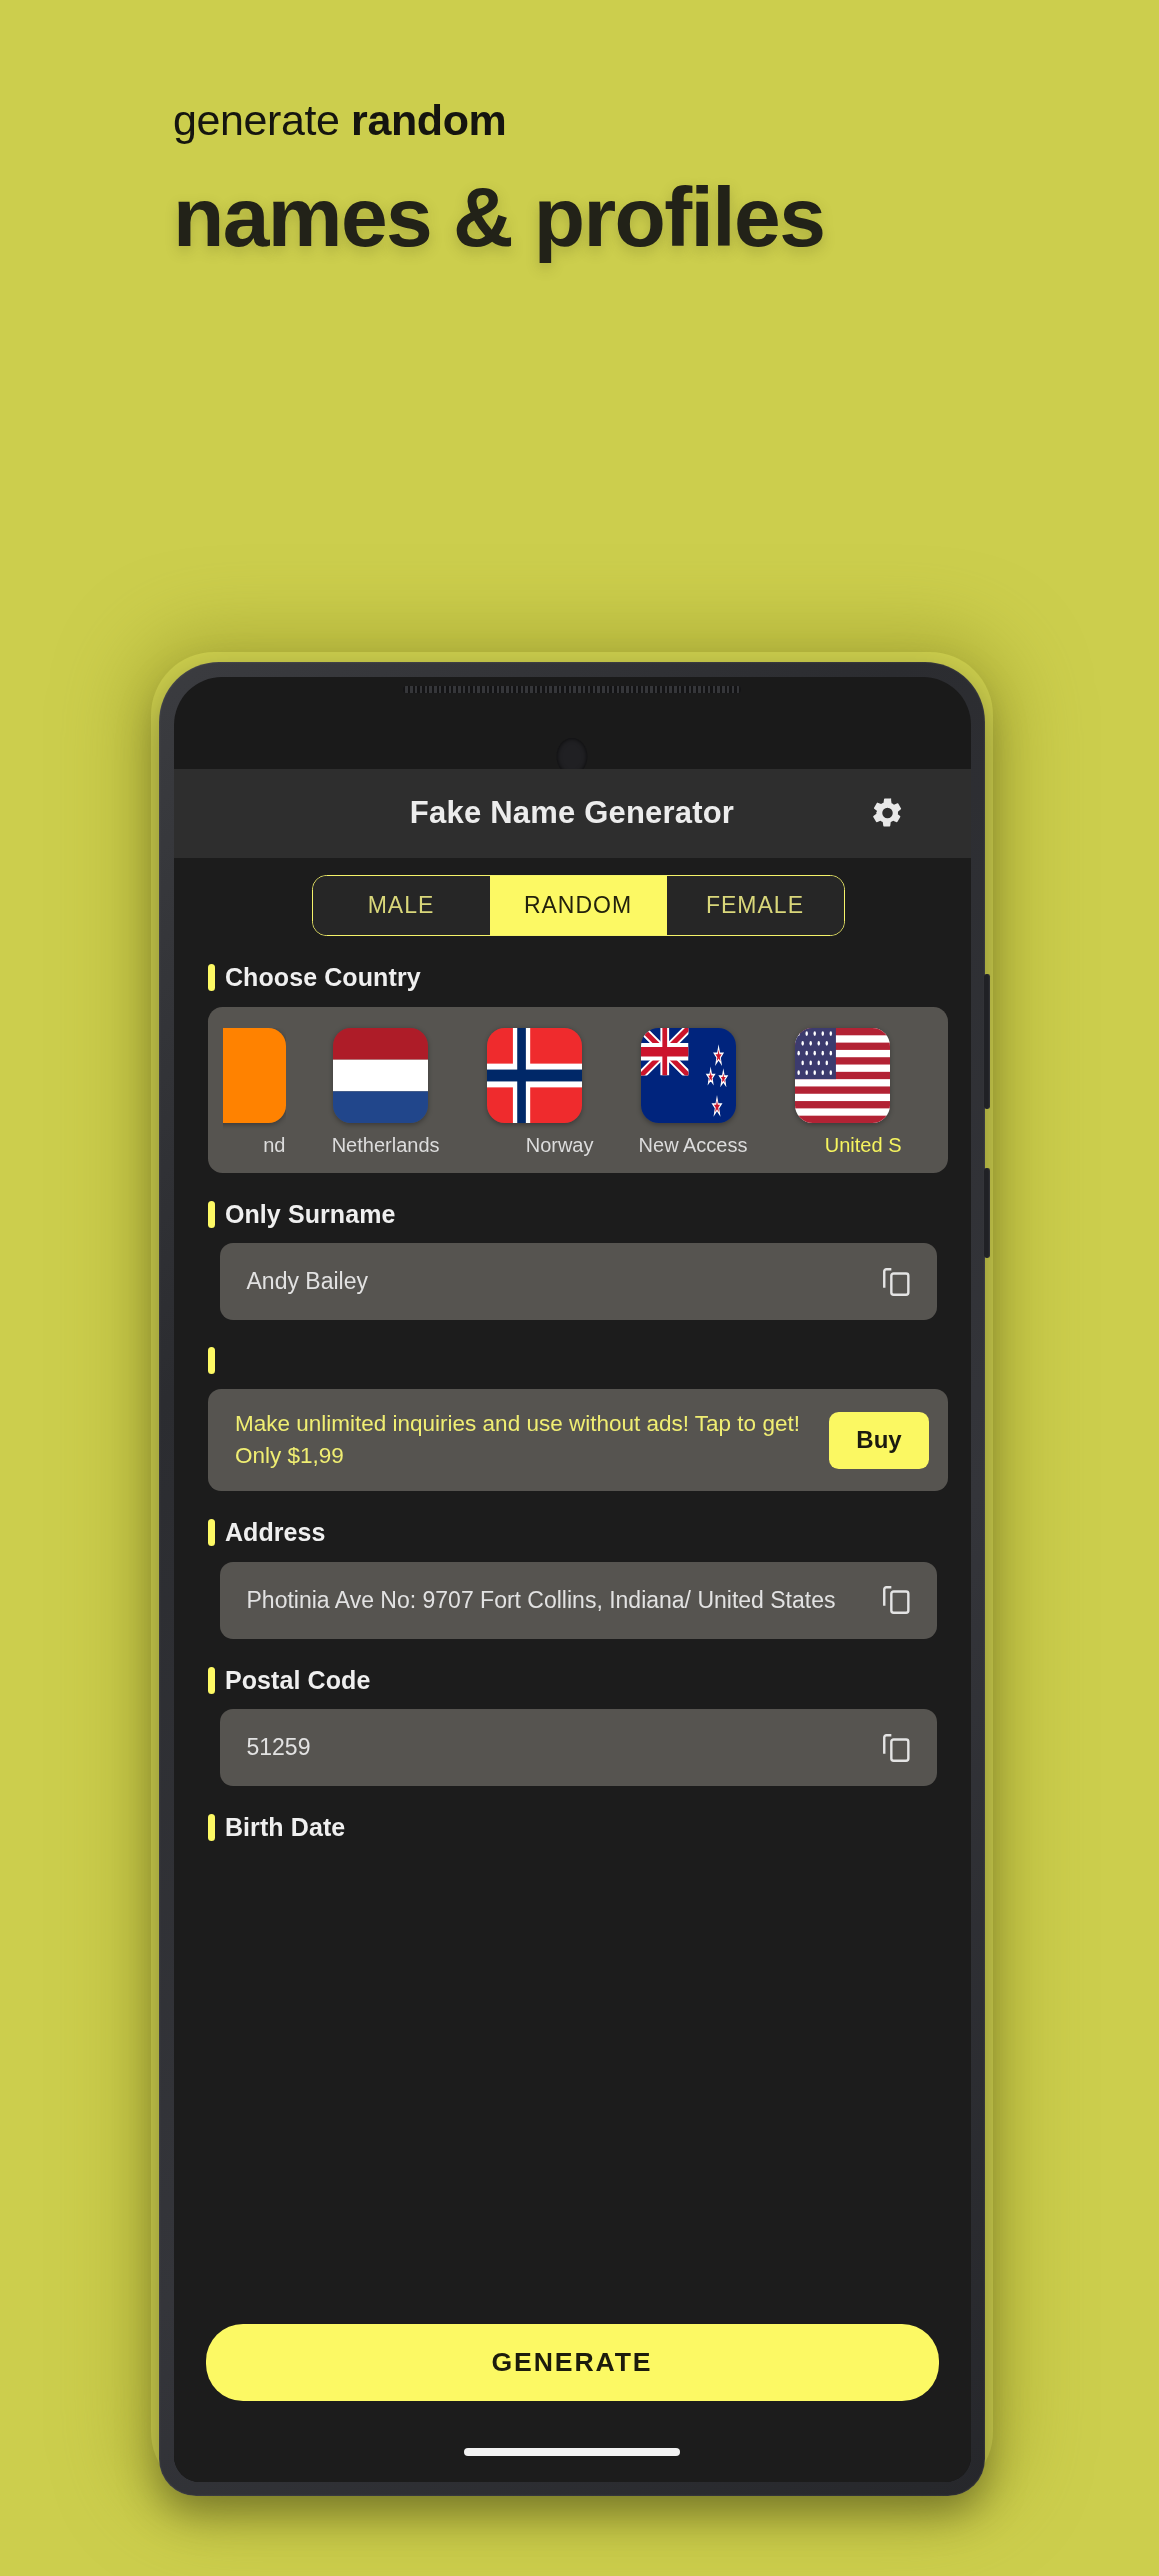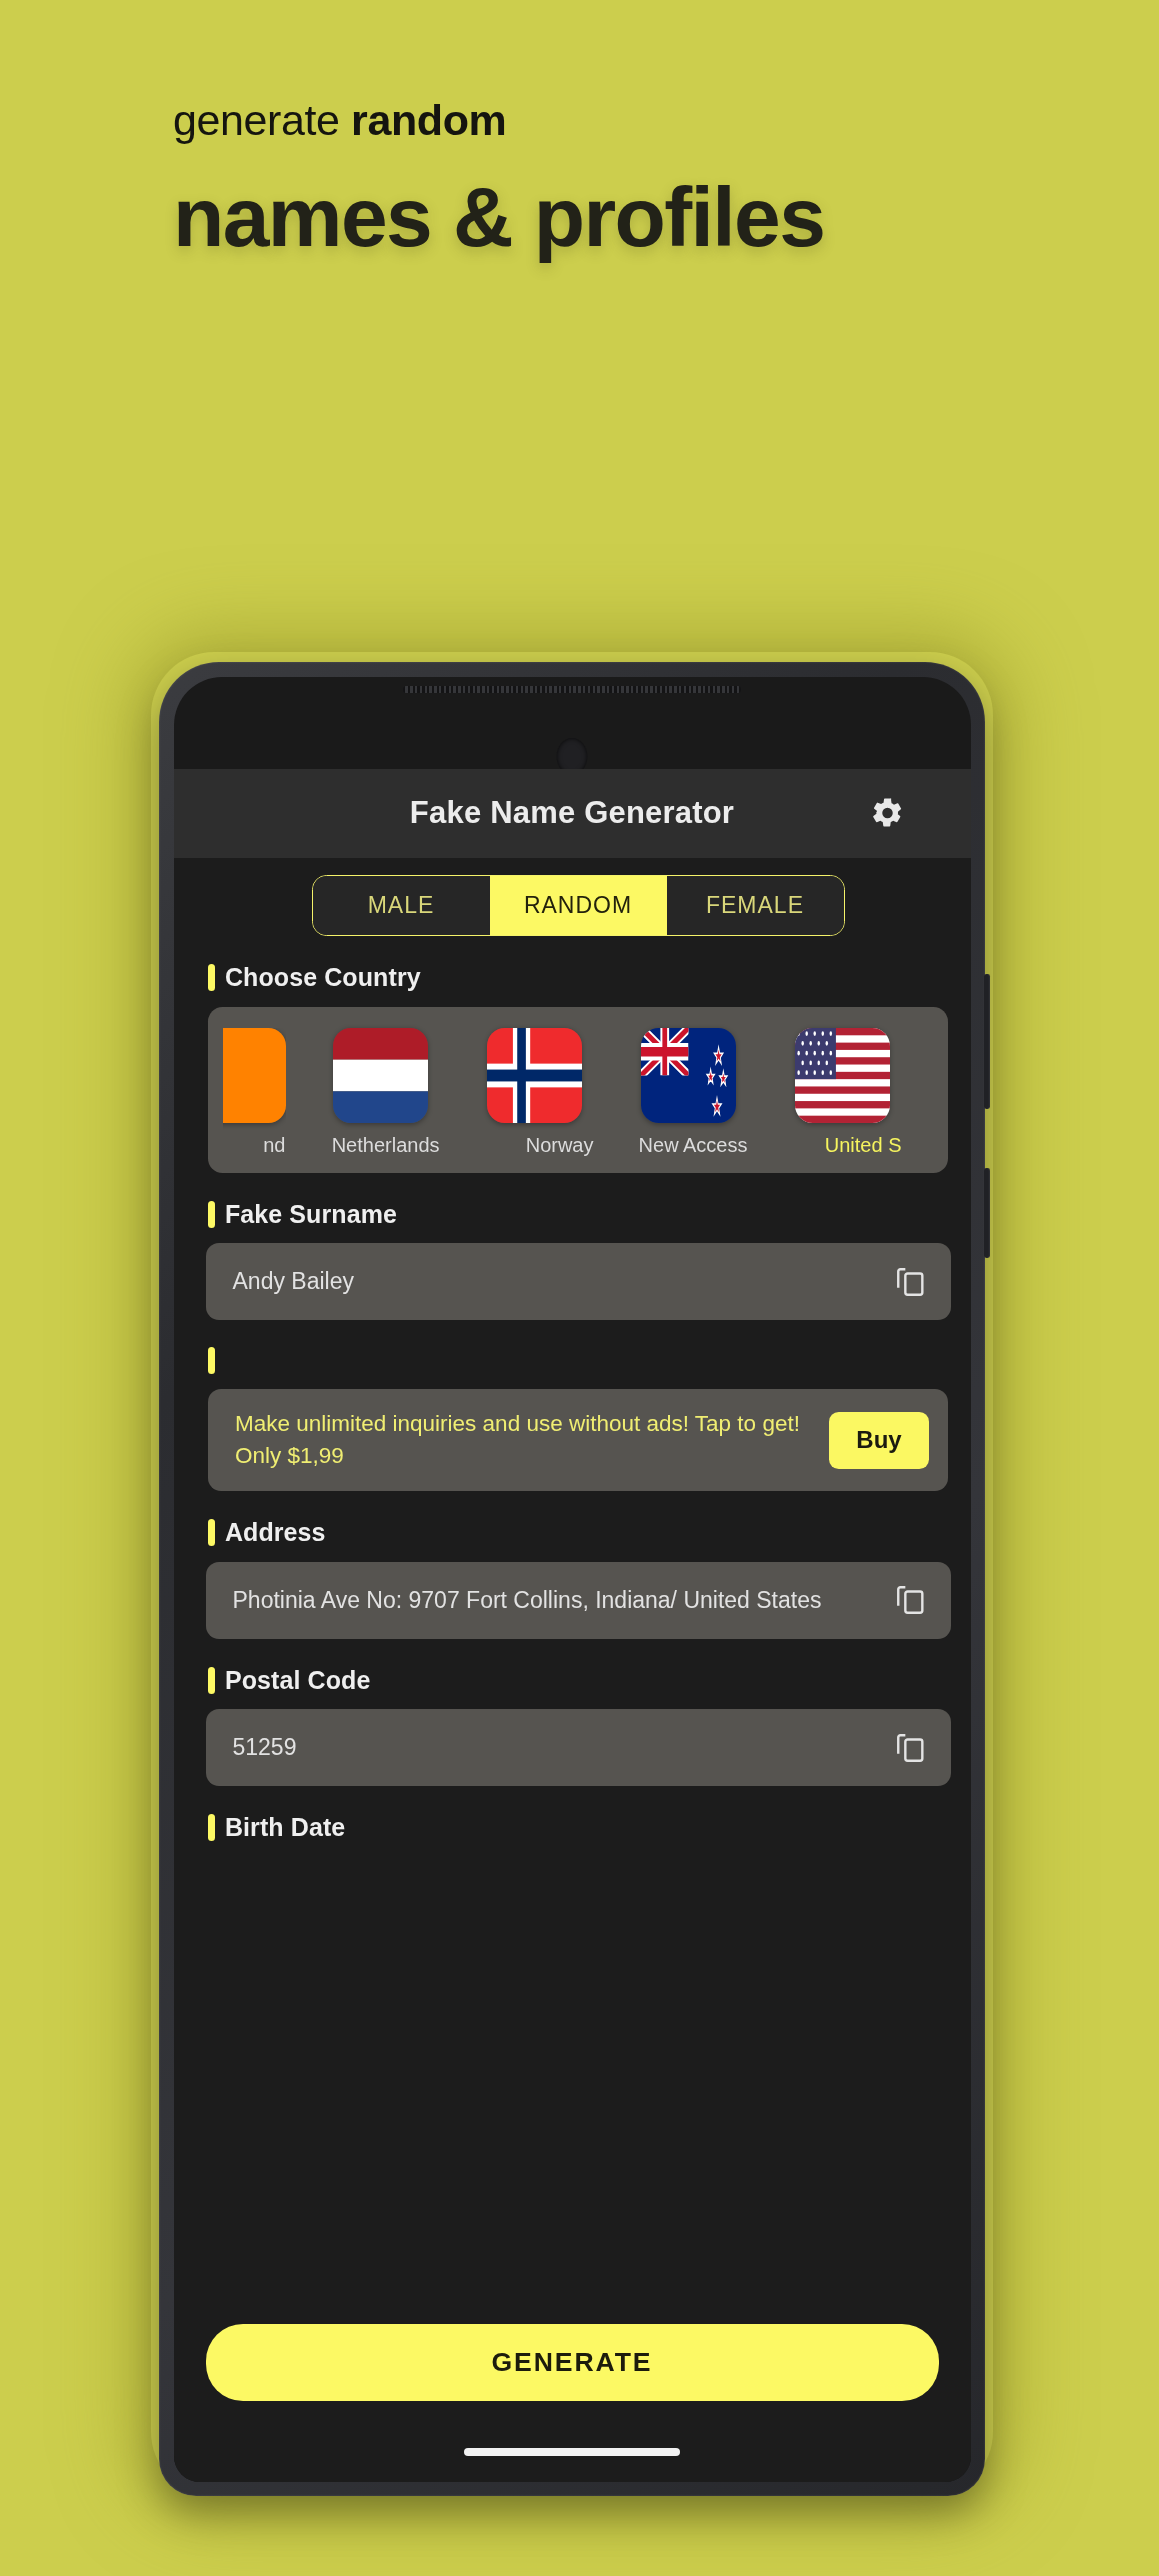--- a/index.html
+++ b/index.html
@@ -155,21 +155,21 @@
   .country-name{
     font-size:20px;color:#dcdcdc;white-space:nowrap;
     overflow:hidden;
   }
   .country.selected .country-name{color:#f6f45e;}
   .country.clipped{width:63px;overflow:hidden;}
   .country.clipped .flag{margin-left:-32px;}
 
   
   .field{
-    margin:0 20px;
+    margin:0 34px;
     background:#565450;
     border-radius:13px;
     min-height:77px;
     display:flex;align-items:center;
     padding:14.5px 22.5px 14.5px 27px;
     box-sizing:border-box;
     gap:14.5px;
   }
   .field-value{
     flex:1 1 auto;font-size:23px;color:#e2e2e2;line-height:1.35;
@@ -366,21 +366,21 @@
                 </svg>
               </span>
               <div class="country-name">United S</div>
             </div>
 
           </div>
         </div>
 
         <div class="label-row">
           <div class="label-bar"></div>
-          <div class="label-text">Fake Surname</div>
+          <div class="label-text">Only Surname</div>
         </div>
         <div class="field">
           <div class="field-value">Andy Bailey</div>
           <svg class="copy-icon" viewBox="0 0 24 24">
             <path fill="none" stroke="#e4e4e4" stroke-width="1.7" d="M8 3H4.5A1.5 1.5 0 0 0 3 4.5V16"></path>
             <rect x="8" y="6" width="12" height="15" rx="1.6" fill="none" stroke="#e4e4e4" stroke-width="1.7"></rect>
           </svg>
         </div>
 
         <div class="label-row">

